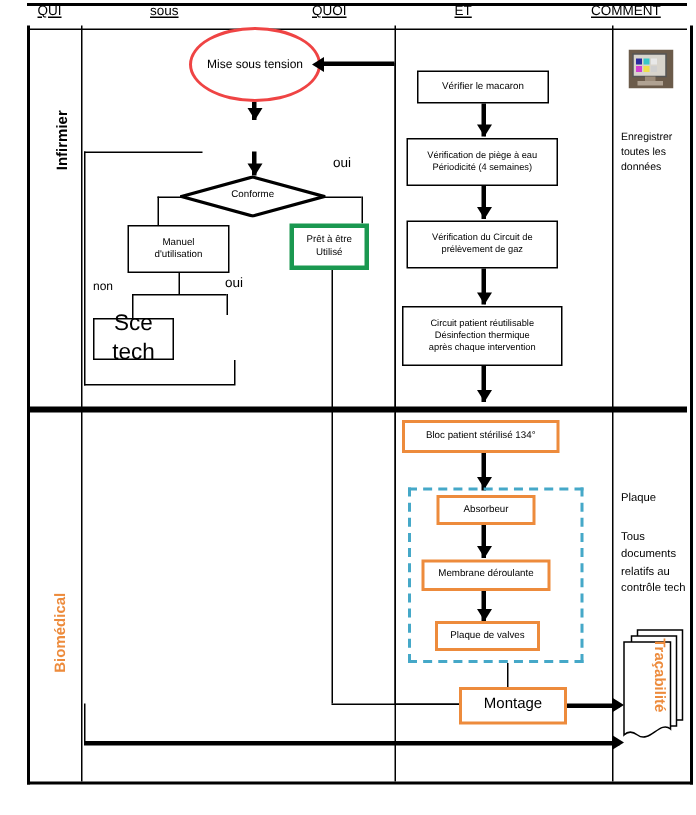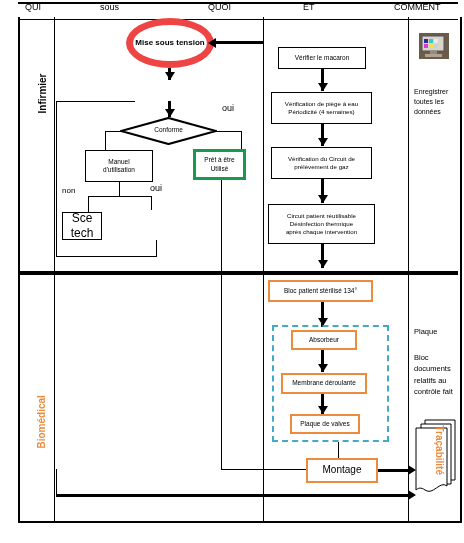--- a/index.html
+++ b/index.html
@@ -1,37 +1,37 @@
 <!DOCTYPE html>
 <html><head>
 <meta charset="utf-8">
 <style>
   html,body{margin:0;padding:0;background:#ffffff;}
   body{font-family:"Liberation Sans", sans-serif;}
   #page{position:relative;width:464px;height:543px;overflow:hidden;background:#fff;}
 
   .hdr-row{position:absolute;left:18px;top:2px;width:440px;height:15px;
            border-top:2px solid #000;border-bottom:1px solid #000;}
-  .hdr{position:absolute;top:2px;font-size:9px;color:#000;white-space:nowrap;}
+  .hdr{position:absolute;top:2px;font-size:9px;color:#000;white-space:nowrap;text-decoration:underline;}
 
   .outer{position:absolute;left:18px;top:17px;width:440px;height:504px;
          border-left:2px solid #000;border-right:2px solid #000;border-bottom:2px solid #000;}
 
   .vline{position:absolute;width:0;border-left:1px solid #000;}
   .lane-sep{position:absolute;left:18px;top:271px;width:440px;height:0;border-top:4px solid #000;}
 
   .lane-label{position:absolute;font-size:10px;font-weight:bold;
               transform:rotate(-90deg);transform-origin:center center;white-space:nowrap;}
 
   .node{position:absolute;box-sizing:border-box;display:flex;align-items:center;
         justify-content:center;text-align:center;line-height:1.25;background:#fff;color:#000;}
   .nbox{border:1px solid #000;}
   .nbox-green{border:3px solid #1a9850;}
   .nbox-orange{border:2px solid #ED8B3C;}
-  .ellipse{border:7px solid #ef4444;border-radius:50%;font-weight:bold;}
+  .ellipse{border:2px solid #ef4444;border-radius:50%;}
   .diamond-wrap{position:absolute;}
   .diamond{position:absolute;left:0;top:0;}
   .diamond-txt{position:absolute;width:100%;text-align:center;font-size:6.5px;color:#000;}
 
   .lbl{position:absolute;font-size:9px;color:#000;white-space:nowrap;}
 
   .conn{position:absolute;background:#000;}
   .h{height:1px;}
   .v{width:1px;}
   .thick-h{height:3px;background:#000;}
@@ -117,21 +117,21 @@
 
   <div class="lbl" style="left:62px;top:186px;font-size:8px;">non</div>
 
   <div class="lbl" style="left:150px;top:183px;">oui</div>
 
   <div class="conn v" style="left:119px;top:182px;height:14px;"></div>
   <div class="conn h" style="left:88px;top:196px;width:63px;"></div>
   <div class="conn v" style="left:88px;top:196px;height:16px;"></div>
   <div class="conn v" style="left:151px;top:196px;height:14px;"></div>
 
-  <div class="node nbox" style="left:62px;top:212px;width:40px;height:28px;font-size:12px;">
+  <div class="node nbox" style="left:62px;top:212px;width:54px;height:28px;font-size:15px;">
     <span>Sce tech</span>
   </div>
 
 
   <div class="conn v" style="left:156px;top:240px;height:16px;"></div>
   <div class="conn h" style="left:56px;top:256px;width:101px;"></div>
   <div class="conn v" style="left:56px;top:101px;height:156px;"></div>
   <div class="conn h" style="left:56px;top:101px;width:79px;"></div>
 
   <div class="conn v" style="left:221px;top:180px;height:289px;"></div>
@@ -223,21 +223,21 @@
     <rect x="5" y="11" width="4" height="4" fill="#d03fd0"></rect>
     <rect x="10" y="11" width="4" height="4" fill="#f0e04a"></rect>
     <rect x="15" y="11" width="4" height="4" fill="#cfcfcf"></rect>
     <rect x="11" y="18" width="7" height="3" fill="#9a8a78"></rect>
     <rect x="6" y="21" width="17" height="3" fill="#b0a292"></rect>
   </svg>
 
   <div class="note" style="left:414px;top:87px;">Enregistrer toutes les données</div>
 
   <div class="note-big" style="left:414px;top:326px;">Plaque</div>
-  <div class="note-big" style="left:414px;top:352px;">Bloc documents relatifs au contrôle fait</div>
+  <div class="note-big" style="left:414px;top:352px;">Tous documents relatifs au contrôle tech</div>
 
   <svg class="doc-stack" style="left:411px;top:418px;" width="48" height="82" viewBox="0 0 48 82">
     <path d="M14,2 L44,2 L44,62 L14,62 Z" fill="#ffffff" stroke="#000000" stroke-width="1"></path>
     <path d="M10,6 L40,6 L40,66 L10,66 Z" fill="#ffffff" stroke="#000000" stroke-width="1"></path>
     <path d="M5,10 L36,10 L36,68 C29,62 22,78 14,72 C10,69 7,70 5,72 Z" fill="#ffffff" stroke="#000000" stroke-width="1"></path>
   </svg>
   <div class="trace-txt" style="left:404px;top:455px;width:70px;">Traçabilité</div>
 
 </div>
 

